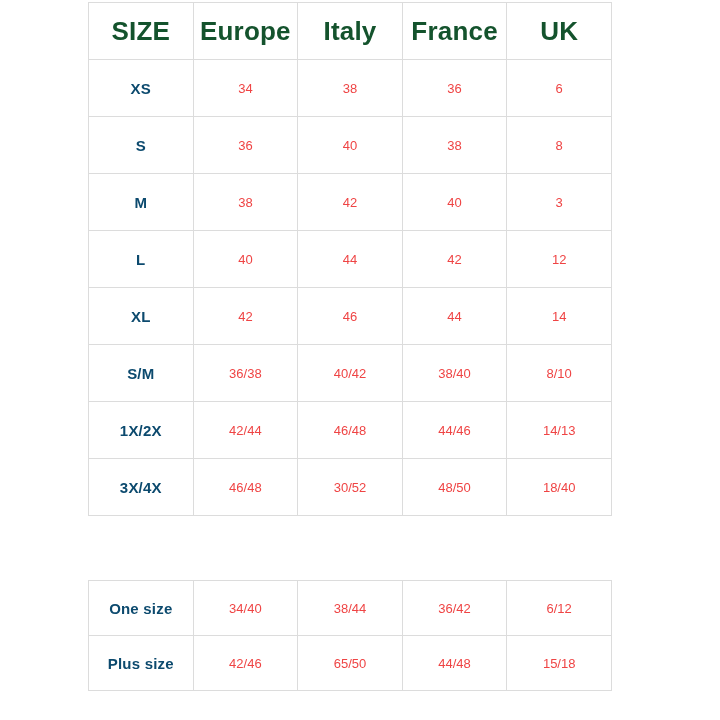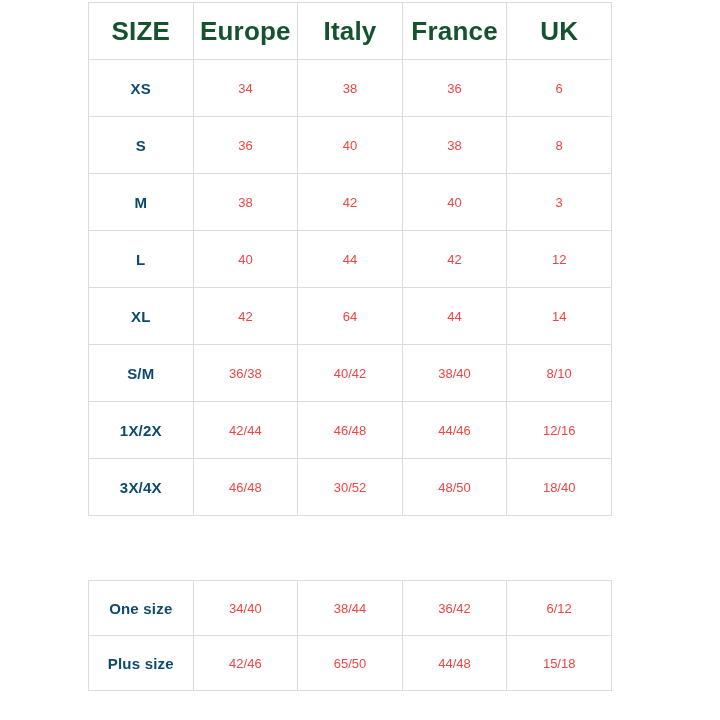--- a/index.html
+++ b/index.html
@@ -92,37 +92,37 @@
     <tr>
       <td class="lbl">L</td>
       <td class="val">40</td>
       <td class="val">44</td>
       <td class="val">42</td>
       <td class="val">12</td>
     </tr>
     <tr>
       <td class="lbl">XL</td>
       <td class="val">42</td>
-      <td class="val">64</td>
+      <td class="val">46</td>
       <td class="val">44</td>
       <td class="val">14</td>
     </tr>
     <tr>
       <td class="lbl">S/M</td>
       <td class="val">36/38</td>
       <td class="val">40/42</td>
       <td class="val">38/40</td>
       <td class="val">8/10</td>
     </tr>
     <tr>
       <td class="lbl">1X/2X</td>
       <td class="val">42/44</td>
       <td class="val">46/48</td>
       <td class="val">44/46</td>
-      <td class="val">12/16</td>
+      <td class="val">14/13</td>
     </tr>
     <tr>
       <td class="lbl">3X/4X</td>
       <td class="val">46/48</td>
       <td class="val">30/52</td>
       <td class="val">48/50</td>
       <td class="val">18/40</td>
     </tr>
   </tbody>
 </table>

